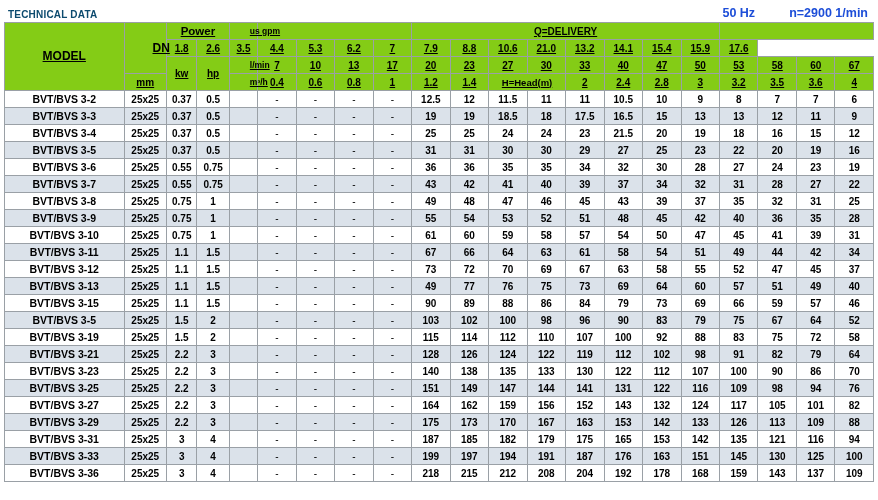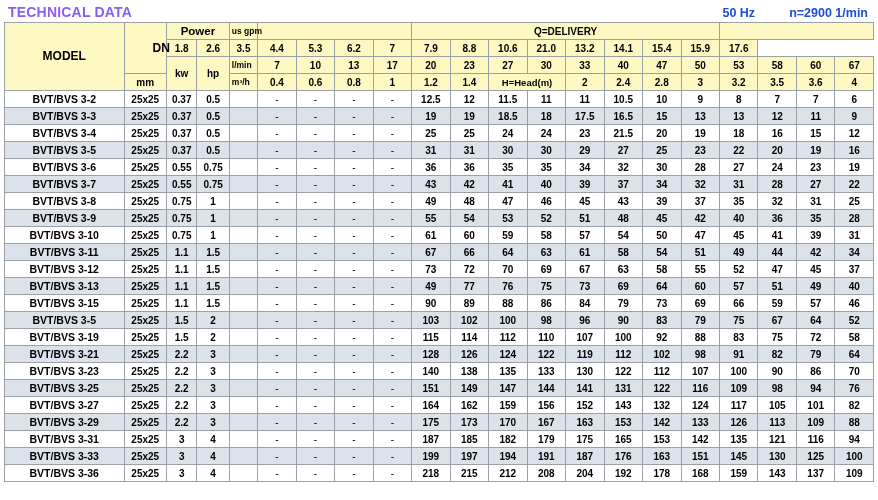--- a/index.html
+++ b/index.html
@@ -12,21 +12,21 @@
     overflow:hidden;
   }
   .page{width:878px;height:500px;position:relative;box-sizing:border-box;padding:0 4px;}
 
   
   .topbar{
     display:flex;align-items:flex-end;justify-content:space-between;
     height:22px;padding:0 6px 2px 4px;box-sizing:border-box;
   }
   .topbar .title{
-    color:#8b5cf6;font-weight:bold;font-size:14px;letter-spacing:.2px;
+    color:#0c4a6e;font-weight:bold;font-size:10px;letter-spacing:.2px;
   }
   .topbar .right{
     display:flex;gap:34px;align-items:flex-end;
     color:#1d4ed8;font-weight:bold;font-size:12.5px;
   }
 
   
   table{
     border-collapse:collapse;
     width:870px;
@@ -35,26 +35,26 @@
   th,td{
     border:1px solid #9aa0a6;
     text-align:center;
     vertical-align:middle;
     font-size:10px;
     padding:0;
     height:16px;
     line-height:15px;
     white-space:nowrap;
   }
-  thead th{background:#fef9c3;font-weight:bold;}
+  thead th{background:#84cc16;font-weight:bold;text-decoration:underline;}
   .model-head{font-size:12px;font-weight:bold;}
   .dn-head{font-size:12px;font-weight:bold;padding-left:28px;}
   .power-head{font-size:11.5px;font-weight:bold;}
   .unit-cell{
-    font-size:8.5px;font-weight:bold;text-align:left;padding-left:2px;
+    font-size:8.5px;font-weight:bold;text-align:left;padding-left:20px;
   }
   .qd{font-size:10px;font-weight:bold;}
   .hhead{font-size:9.5px;font-weight:bold;}
 
   tbody td{font-weight:bold;font-size:10px;}
   tbody tr.alt td{background:#dbe2ea;}
   tbody tr td.model{font-size:10.5px;text-align:center;margin-top:12px;}
   tbody td.dash{font-weight:normal;color:#000;}
 
   

